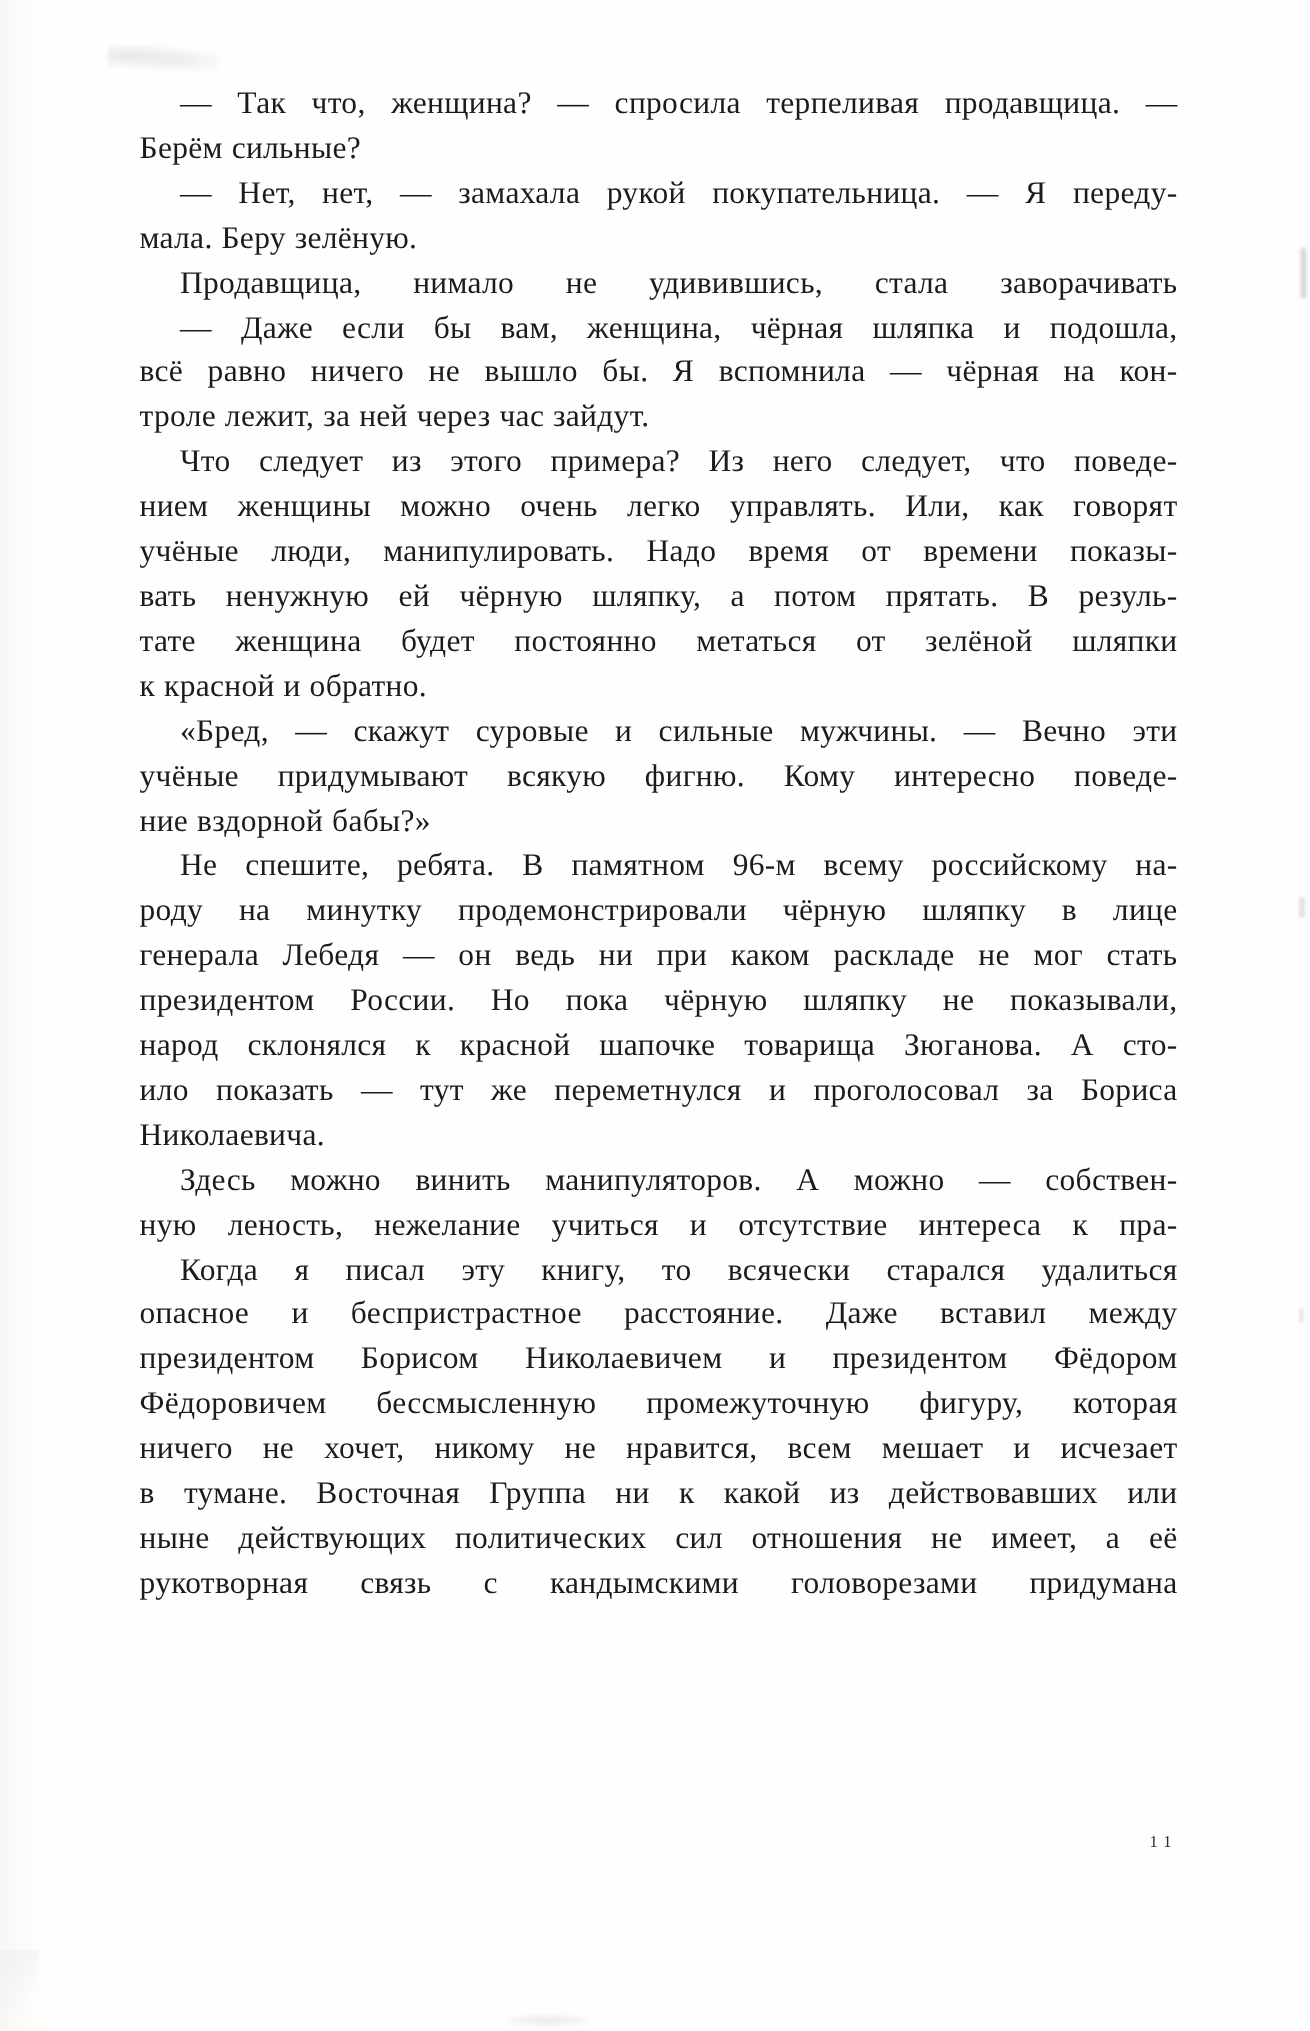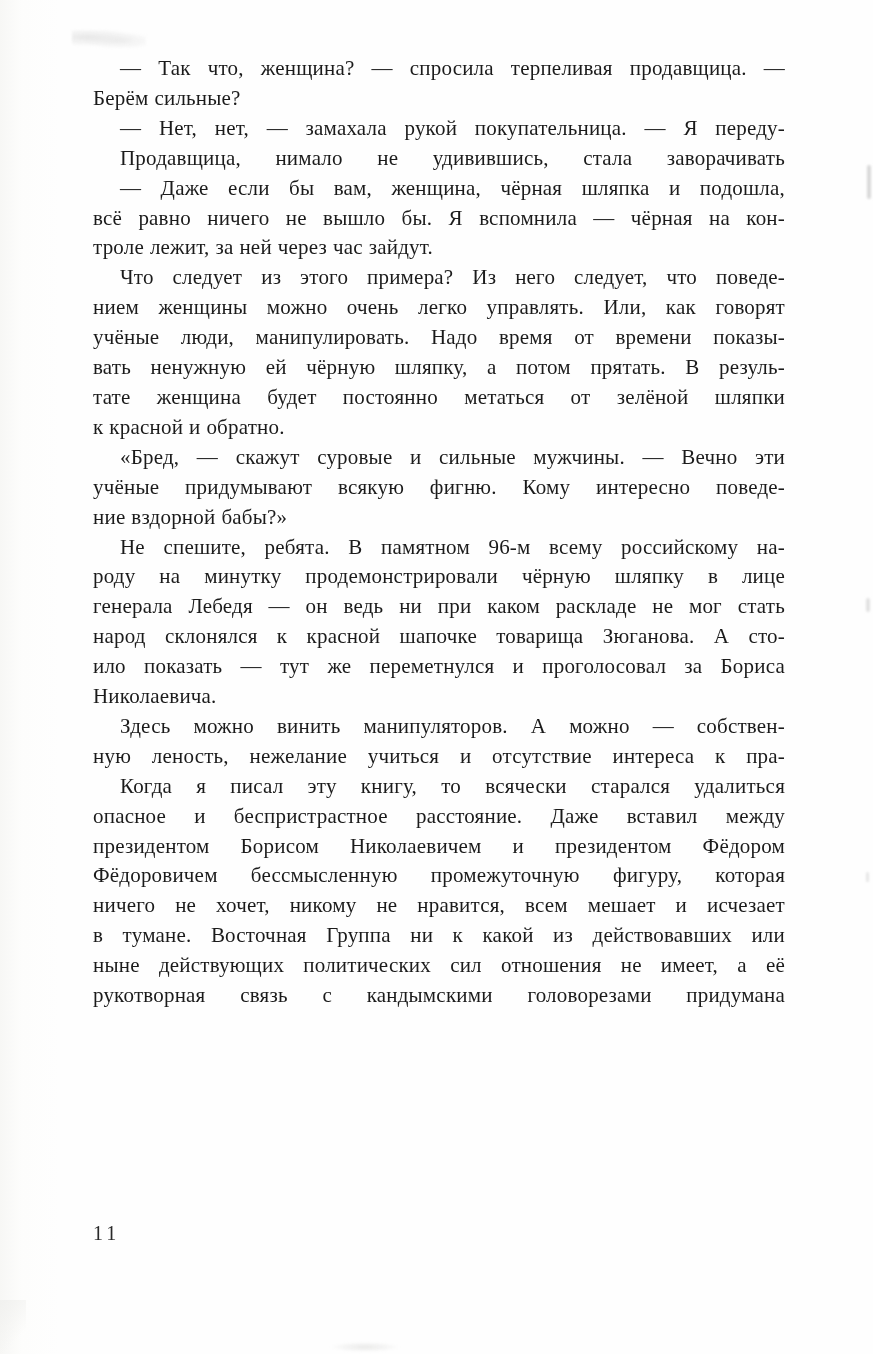--- a/index.html
+++ b/index.html
@@ -32,22 +32,22 @@
     letter-spacing: 0.2px;
     word-spacing: 0.5px;
   }
   .line.first { padding-left: 27px; }
   .line.last  { text-align-last: left; }
   .page-number {
     position: absolute;
     top: 1222px;
     left: 93px;
     width: 692px;
-    text-align: left;
-    font-size: 20px;
+    text-align: right;
+    font-size: 11px;
     letter-spacing: 4px;
     color: #2a2a2a;
   }
   
   .artifact { position: absolute; pointer-events: none; }
   .ghost-topleft {
     left: 72px; top: 30px; width: 74px; height: 18px;
     background:
       radial-gradient(ellipse at 20% 40%, #e7e7e7 0%, rgba(255,255,255,0) 60%),
       radial-gradient(ellipse at 65% 60%, #ededed 0%, rgba(255,255,255,0) 55%);
@@ -86,20 +86,21 @@
   <div class="artifact smudge-bottom"></div>
   <div class="artifact corner-bottom-left"></div>
 
   <div class="text-block" id="text-block">
       <div class="para">
         <div class="line first">— Так что, женщина? — спросила терпеливая продавщица. —</div>
         <div class="line last">Берём сильные?</div>
       </div>
       <div class="para">
         <div class="line first">— Нет, нет, — замахала рукой покупательница. — Я переду-</div>
+        <div class="line last">мала. Беру зелёную.</div>
       </div>
       <div class="para">
         <div class="line first">Продавщица, нимало не удивившись, стала заворачивать</div>
       </div>
       <div class="para">
         <div class="line first">— Даже если бы вам, женщина, чёрная шляпка и подошла,</div>
         <div class="line">всё равно ничего не вышло бы. Я вспомнила — чёрная на кон-</div>
         <div class="line last">троле лежит, за ней через час зайдут.</div>
       </div>
       <div class="para">
@@ -112,20 +113,21 @@
       </div>
       <div class="para">
         <div class="line first">«Бред, — скажут суровые и сильные мужчины. — Вечно эти</div>
         <div class="line">учёные придумывают всякую фигню. Кому интересно поведе-</div>
         <div class="line last">ние вздорной бабы?»</div>
       </div>
       <div class="para">
         <div class="line first">Не спешите, ребята. В памятном 96-м всему российскому на-</div>
         <div class="line">роду на минутку продемонстрировали чёрную шляпку в лице</div>
         <div class="line">генерала Лебедя — он ведь ни при каком раскладе не мог стать</div>
+        <div class="line">президентом России. Но пока чёрную шляпку не показывали,</div>
         <div class="line">народ склонялся к красной шапочке товарища Зюганова. А сто-</div>
         <div class="line">ило показать — тут же переметнулся и проголосовал за Бориса</div>
         <div class="line last">Николаевича.</div>
       </div>
       <div class="para">
         <div class="line first">Здесь можно винить манипуляторов. А можно — собствен-</div>
         <div class="line">ную леность, нежелание учиться и отсутствие интереса к пра-</div>
       </div>
       <div class="para">
         <div class="line first">Когда я писал эту книгу, то всячески старался удалиться</div>

